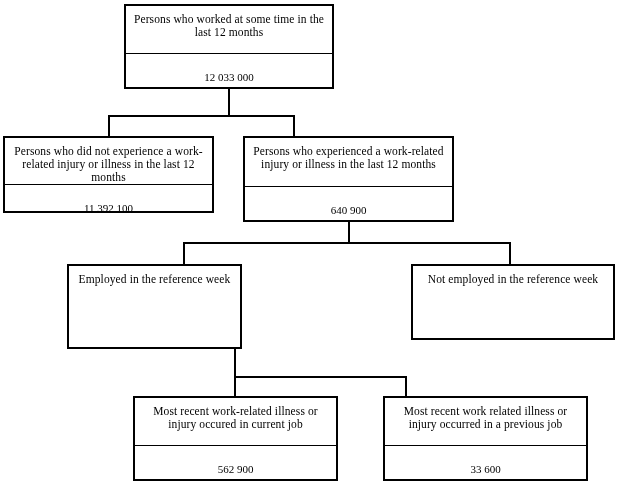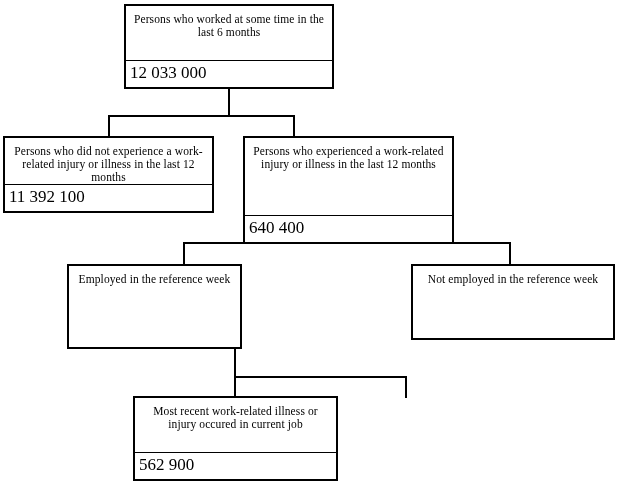--- a/index.html
+++ b/index.html
@@ -37,57 +37,58 @@
     text-align: center;
     padding: 7px 6px 0 6px;
     line-height: 1.12;
     font-size: 11.5px;
     letter-spacing: 0.1px;
     box-sizing: border-box;
   }
   .node .value {
     flex: 0 0 auto;
     border-top: 1.5px solid #000000;
-    font-size: 17px;
-    padding: 3px 4px 4px 4px;
+    text-align: center;
+    font-size: 11px;
+    padding: 17px 4px 4px 4px;
     line-height: 1.1;
     box-sizing: border-box;
   }
   
   .conn {
     position: absolute;
     background: #000000;
     z-index: 1;
   }
   .vline { width: 2px; }
   .hline { height: 2px; }
 </style>
 </head>
 <body>
 
 <div id="diagram">
 
   <div class="node" style="left:124px; top:4px; width:210px; height:85px;">
-    <div class="label">Persons who worked at some time in the last 6 months</div>
+    <div class="label">Persons who worked at some time in the last 12 months</div>
     <div class="value">12 033 000</div>
   </div>
 
   <div class="conn vline" style="left:228px; top:89px; height:28px;"></div>
   <div class="conn hline" style="left:108px; top:115px; width:187px;"></div>
   <div class="conn vline" style="left:108px; top:115px; height:22px;"></div>
   <div class="conn vline" style="left:293px; top:115px; height:22px;"></div>
 
   <div class="node" style="left:3px; top:136px; width:211px; height:77px;">
     <div class="label">Persons who did not experience a work-related injury or illness in the last 12 months</div>
     <div class="value">11 392 100</div>
   </div>
 
-  <div class="node" style="left:243px; top:136px; width:211px; height:108px;">
+  <div class="node" style="left:243px; top:136px; width:211px; height:86px;">
     <div class="label">Persons who experienced a work-related injury or illness in the last 12 months</div>
-    <div class="value">640 400</div>
+    <div class="value">640 900</div>
   </div>
 
   <div class="conn vline" style="left:348px; top:222px; height:22px;"></div>
   <div class="conn hline" style="left:183px; top:242px; width:328px;"></div>
   <div class="conn vline" style="left:183px; top:242px; height:24px;"></div>
   <div class="conn vline" style="left:509px; top:242px; height:24px;"></div>
 
   <div class="node" style="left:67px; top:264px; width:175px; height:85px;gap:16px;">
     <div class="label">Employed in the reference week</div>
   </div>
@@ -99,14 +100,18 @@
   <div class="conn vline" style="left:234px; top:349px; height:29px;"></div>
   <div class="conn hline" style="left:234px; top:376px; width:173px;"></div>
   <div class="conn vline" style="left:234px; top:376px; height:22px;"></div>
   <div class="conn vline" style="left:405px; top:376px; height:22px;"></div>
 
   <div class="node" style="left:133px; top:396px; width:205px; height:85px;">
     <div class="label">Most recent work-related illness or injury occured in current job</div>
     <div class="value">562 900</div>
   </div>
 
+  <div class="node" style="left:383px; top:396px; width:205px; height:85px;">
+    <div class="label">Most recent work related illness or injury occurred in a previous job</div>
+    <div class="value">33 600</div>
+  </div>
 
 </div>
 
 </body></html>

